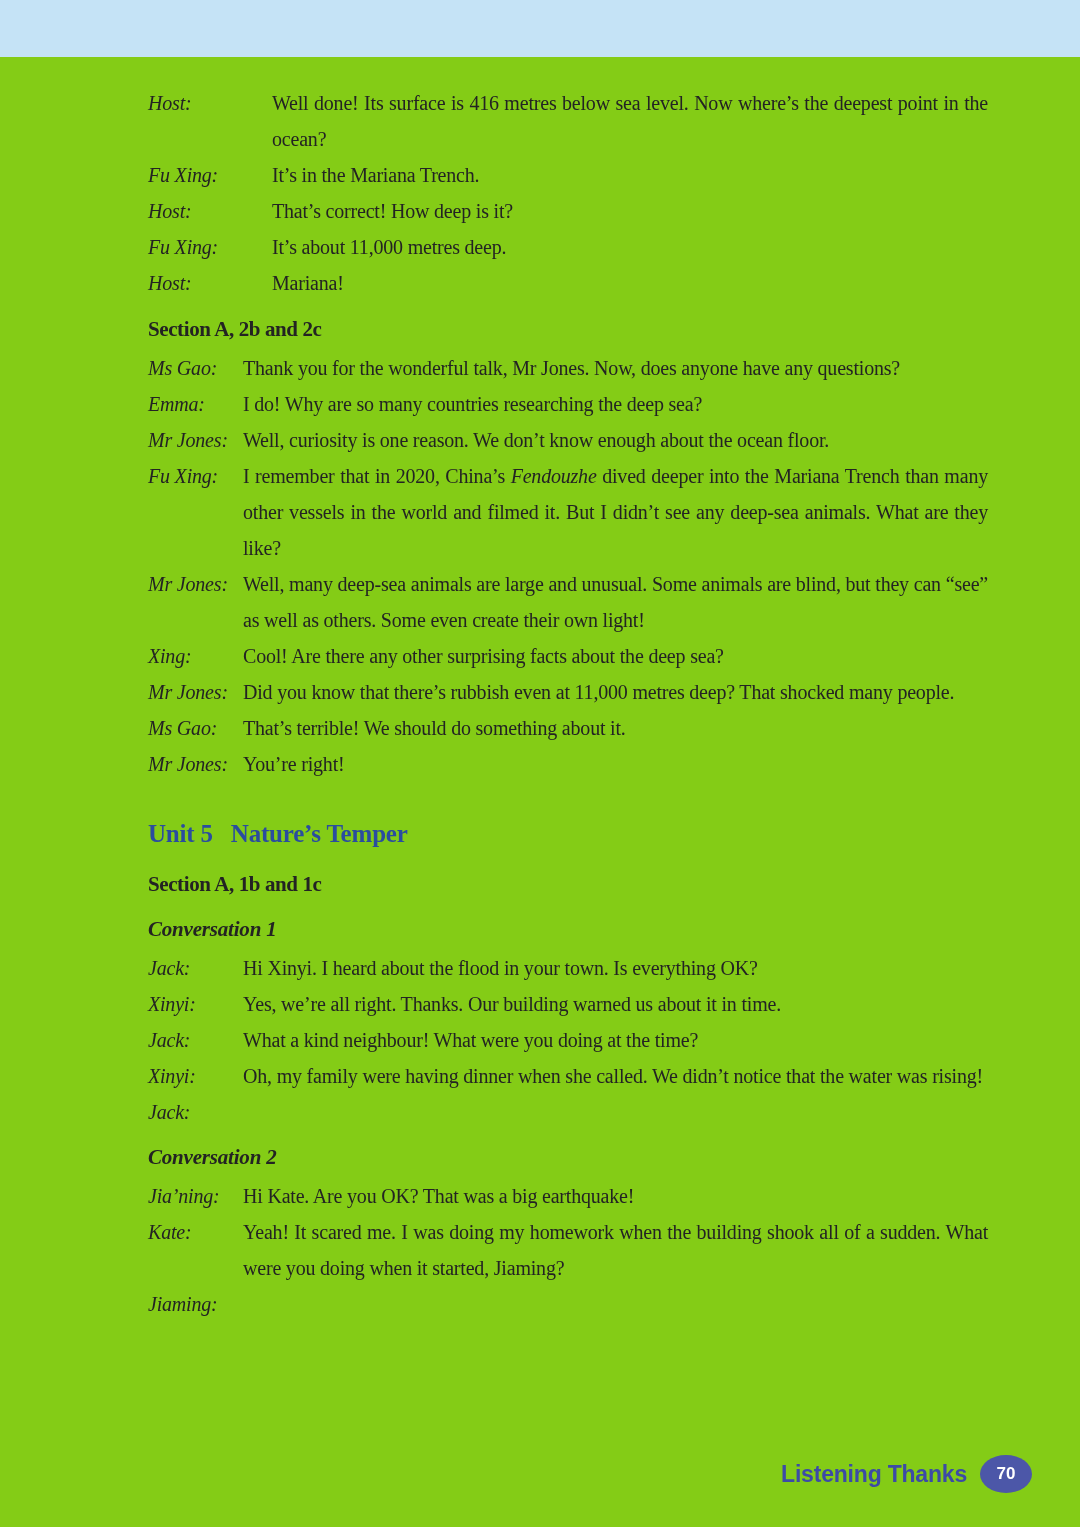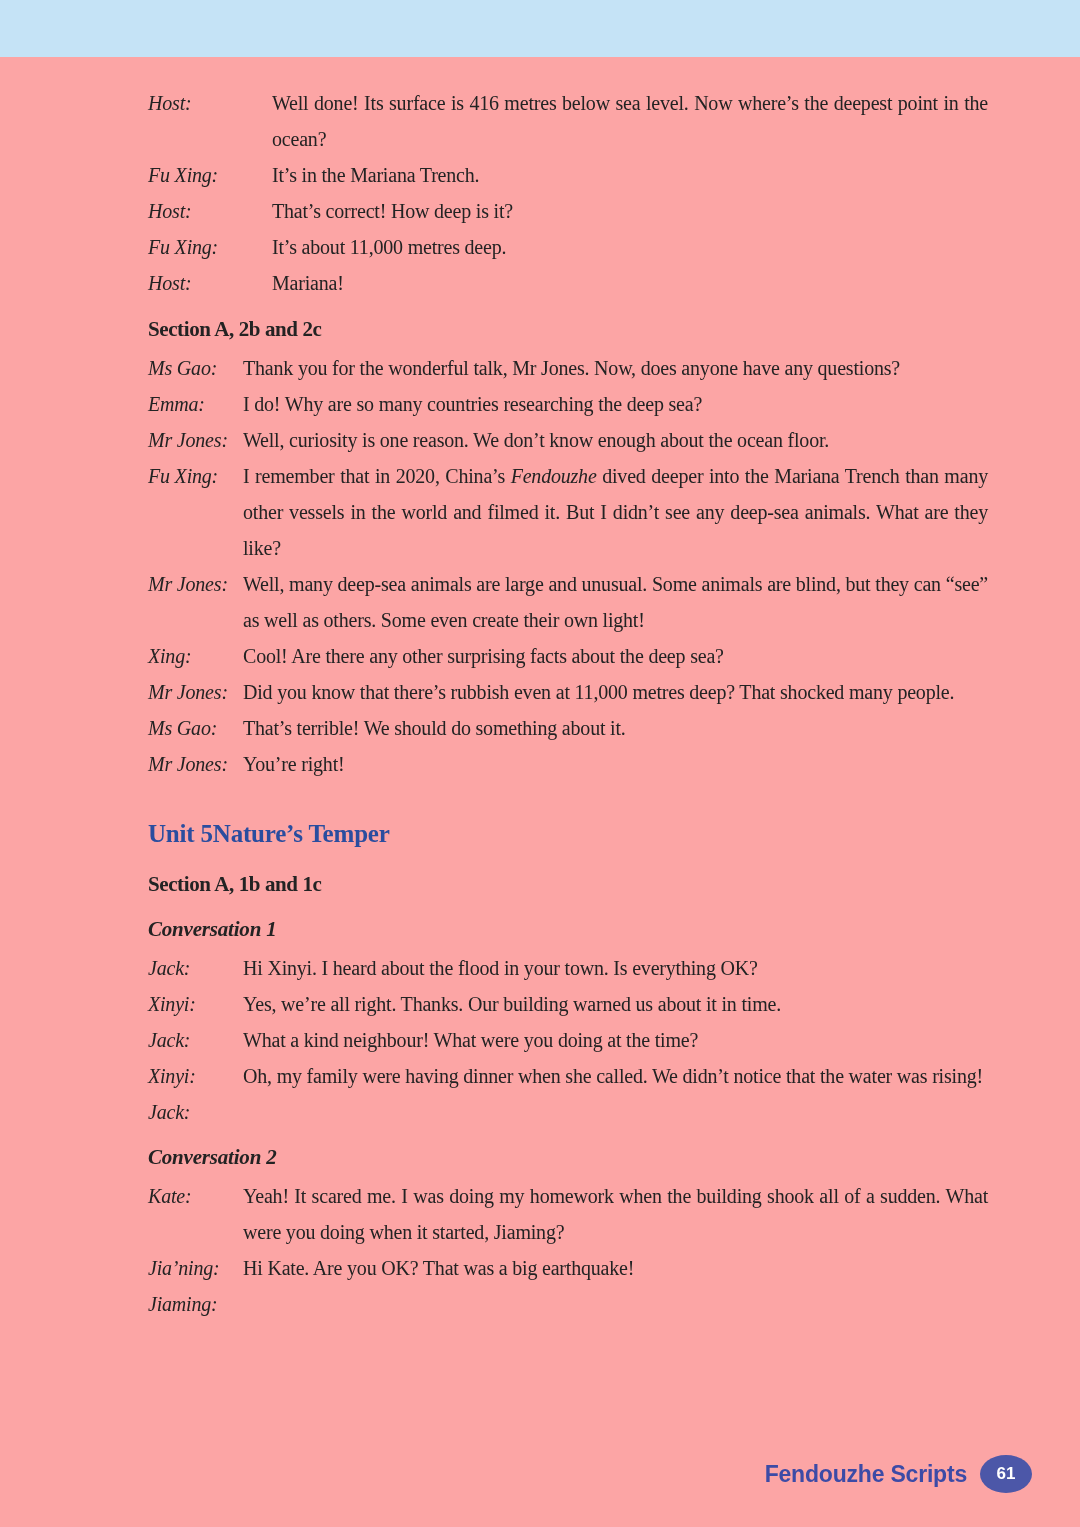--- a/index.html
+++ b/index.html
@@ -1,21 +1,21 @@
 <!DOCTYPE html>
 <html><head>
 <meta charset="utf-8">
 <style>
   html, body { margin: 0; padding: 0; background: #e9e9e9; }
   .page {
     position: relative;
     width: 1080px;
     height: 1527px;
     margin: 0 auto;
-    background: #fca5a5;
+    background: #84cc16;
     overflow: hidden;
     font-family: "Liberation Serif", "DejaVu Serif", serif;
     color: #232323;
   }
   .top-band {
     position: absolute;
     top: 0; left: 0;
     width: 100%;
     height: 57px;
     background: linear-gradient(180deg, #d4eaf8 0%, #c5e3f6 30%, #c3e1f5 100%);
@@ -48,21 +48,21 @@
     font-size: 21px;
     letter-spacing: -0.4px;
     margin: 10px 0 3px 0;
   }
   .unit-heading {
     font-weight: bold;
     font-size: 25px;
     margin: 34px 0 14px 0;
     letter-spacing: -0.2px;
   }
-  .unit-heading .unit-num { }
+  .unit-heading .unit-num { margin-right: 18px; }
   .conversation-heading {
     font-weight: bold;
     font-style: italic;
     font-size: 21px;
     margin: 9px 0 3px 0;
   }
   .footer {
     position: absolute;
     right: 48px;
     bottom: 34px;
@@ -176,30 +176,30 @@
           <span class="speaker">Xinyi:</span>
           <div class="speech"><span>Oh, my family were having dinner when she called. We didn’t notice that the water was rising!</span></div>
         </div>
         <div class="row">
           <span class="speaker">Jack:</span>
         </div>
       </div>
       <div class="conversation-heading">Conversation 2</div>
       <div class="dialogue narrow">
         <div class="row">
+          <span class="speaker">Jia’ning:</span>
+          <div class="speech"><span>Hi Kate. Are you OK? That was a big earthquake!</span></div>
+        </div>
+        <div class="row">
           <span class="speaker">Kate:</span>
           <div class="speech"><span>Yeah! It scared me. I was doing my homework when the building shook all of a sudden. What were you doing when it started, Jiaming?</span></div>
         </div>
         <div class="row">
-          <span class="speaker">Jia’ning:</span>
-          <div class="speech"><span>Hi Kate. Are you OK? That was a big earthquake!</span></div>
-        </div>
-        <div class="row">
           <span class="speaker">Jiaming:</span>
         </div>
       </div>
     </main>
 
   <footer class="footer">
-    <span class="footer-label" style="color: rgb(60, 75, 166);">Fendouzhe Scripts</span>
-    <span class="page-badge" style="background: rgb(76, 87, 168); color: rgb(255, 255, 255);">61</span>
+    <span class="footer-label" style="color: rgb(60, 75, 166);">Listening Thanks</span>
+    <span class="page-badge" style="background: rgb(76, 87, 168); color: rgb(255, 255, 255);">70</span>
   </footer>
 </div>
 
 </body></html>

